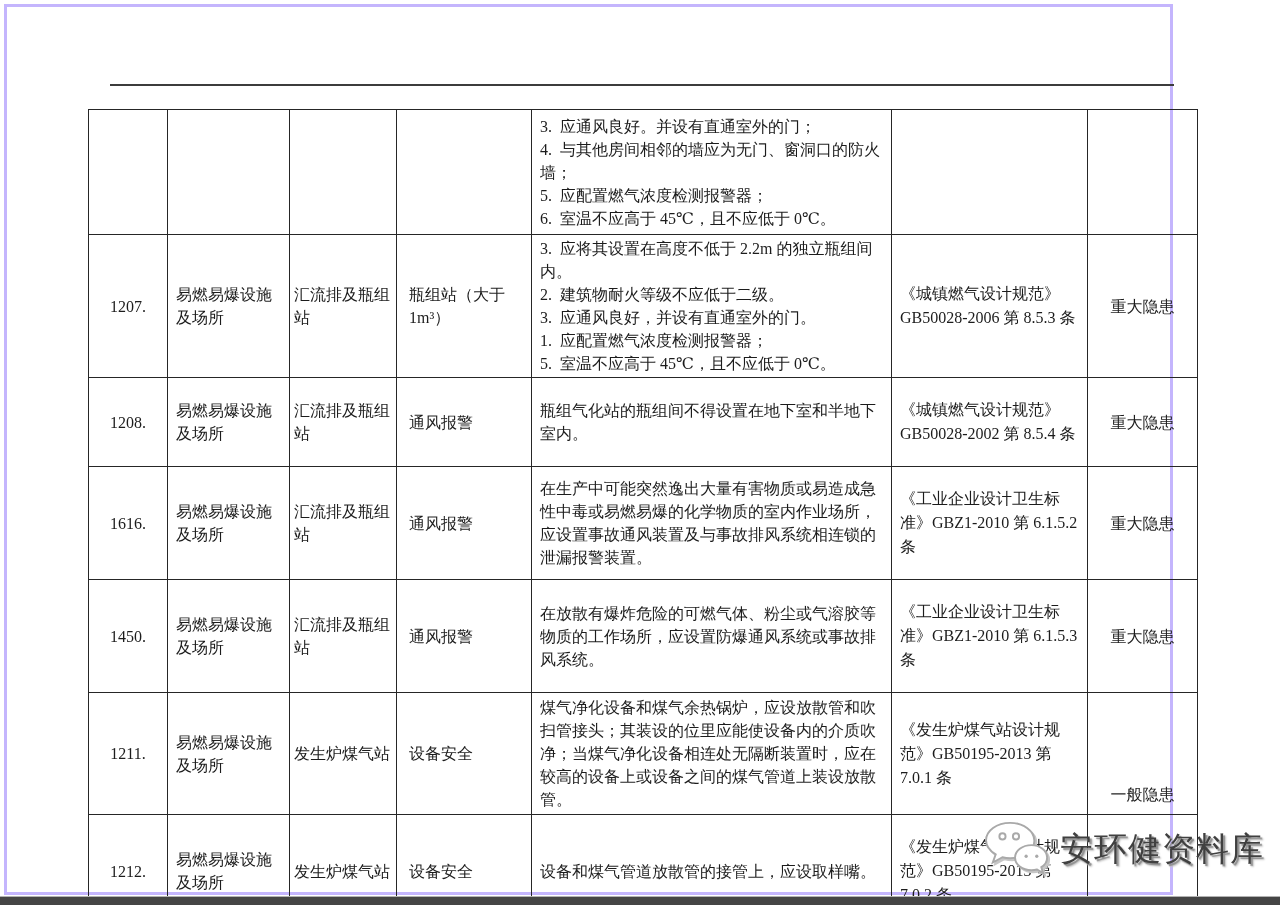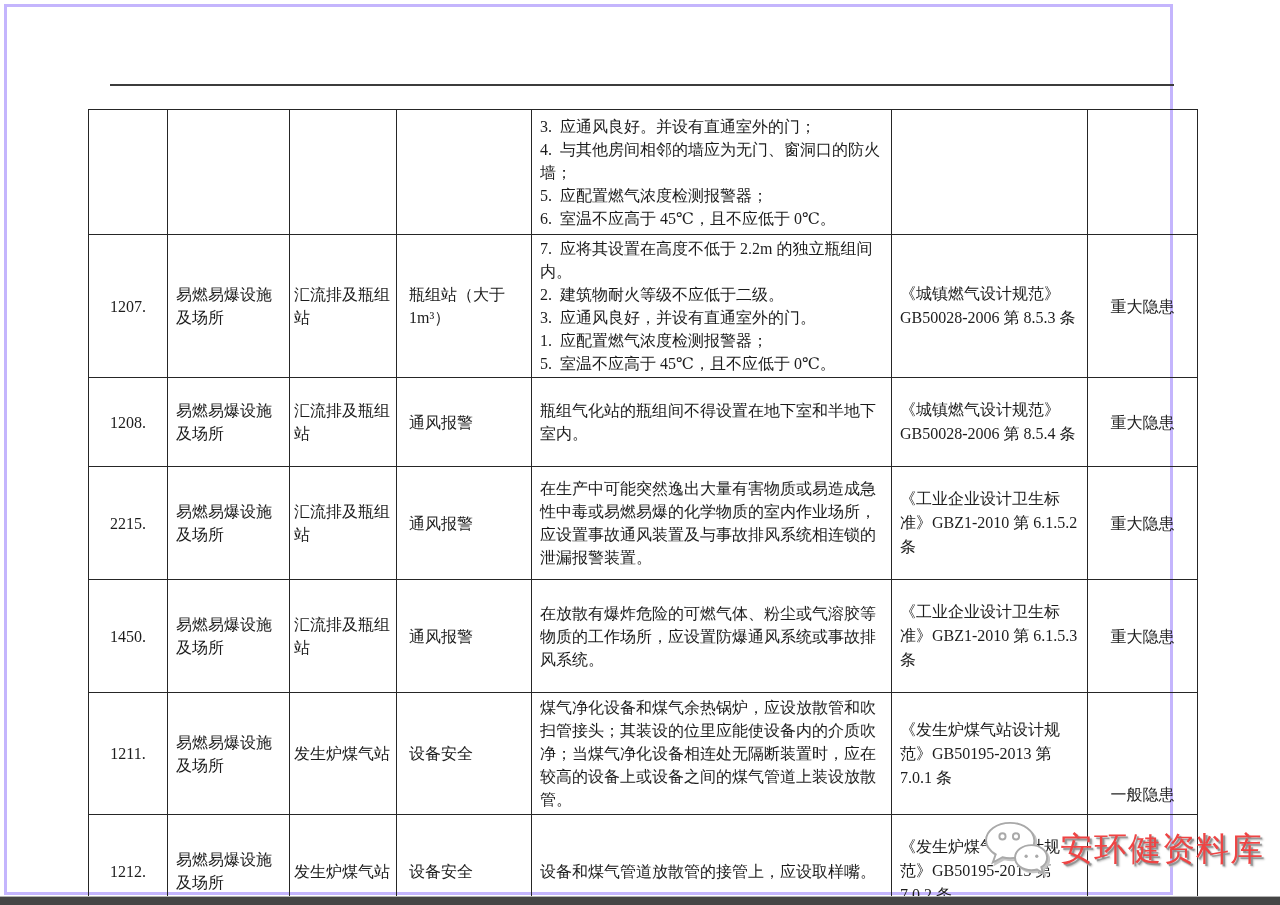--- a/index.html
+++ b/index.html
@@ -14,21 +14,21 @@
   td.col-no{text-align:center;padding:2px 2px;}
   td.col-sub{padding:2px 4px;}
   td.col-item{padding:2px 12px;}
   td.col-desc{padding:2px 8px;}
   td.col-desc .desc-line{white-space:pre-wrap;}
   td.col-std{line-height:24px;}
   td.col-level{text-align:center;padding:4px 2px;}
   td.level-bottom{vertical-align:bottom;padding-bottom:8px;}
   .watermark{position:absolute;left:975px;top:813px;display:flex;align-items:center;
     white-space:nowrap;}
-  .watermark-label{font-size:33px;letter-spacing:1px;color:#ef4444;font-weight:normal;
+  .watermark-label{font-size:33px;letter-spacing:1px;color:#404040;font-weight:normal;
     text-shadow:2px 2px 1px #8f8f8f, 3px 3px 2px #c9c9c9;}
   .wechat-icon{margin-right:10px;filter:drop-shadow(2px 2px 0 #c6c6c6);}
   .bottom-bar{position:absolute;left:0;bottom:0;width:1280px;height:9px;background:#454545;
     border-top:1px solid #b2b2b2;box-sizing:border-box;}
 </style>
 </head>
 <body>
 
 <div class="page">
   <div class="top-rule"></div>
@@ -57,42 +57,42 @@
           </td>
           <td class="col-std"></td>
           <td class="col-level"></td>
         </tr>
         <tr style="height: 140px;">
           <td class="col-no">1207.</td>
           <td class="col-cat">易燃易爆设施及场所</td>
           <td class="col-sub">汇流排及瓶组站</td>
           <td class="col-item">瓶组站（大于 1m³）</td>
           <td class="col-desc">
-            <div class="desc-line">7.  应将其设置在高度不低于 2.2m 的独立瓶组间内。</div>
+            <div class="desc-line">3.  应将其设置在高度不低于 2.2m 的独立瓶组间内。</div>
             <div class="desc-line">2.  建筑物耐火等级不应低于二级。</div>
             <div class="desc-line">3.  应通风良好，并设有直通室外的门。</div>
             <div class="desc-line">1.  应配置燃气浓度检测报警器；</div>
             <div class="desc-line">5.  室温不应高于 45℃，且不应低于 0℃。</div>
           </td>
           <td class="col-std">《城镇燃气设计规范》GB50028-2006 第 8.5.3 条</td>
           <td class="col-level">重大隐患</td>
         </tr>
         <tr style="height: 51px;">
           <td class="col-no">1208.</td>
           <td class="col-cat">易燃易爆设施及场所</td>
           <td class="col-sub">汇流排及瓶组站</td>
           <td class="col-item">通风报警</td>
           <td class="col-desc">
             <div class="desc-line">瓶组气化站的瓶组间不得设置在地下室和半地下室内。</div>
           </td>
-          <td class="col-std">《城镇燃气设计规范》GB50028-2006 第 8.5.4 条</td>
+          <td class="col-std">《城镇燃气设计规范》GB50028-2002 第 8.5.4 条</td>
           <td class="col-level">重大隐患</td>
         </tr>
         <tr style="height: 90px;">
-          <td class="col-no">2215.</td>
+          <td class="col-no">1616.</td>
           <td class="col-cat">易燃易爆设施及场所</td>
           <td class="col-sub">汇流排及瓶组站</td>
           <td class="col-item">通风报警</td>
           <td class="col-desc">
             <div class="desc-line">在生产中可能突然逸出大量有害物质或易造成急性中毒或易燃易爆的化学物质的室内作业场所，应设置事故通风装置及与事故排风系统相连锁的泄漏报警装置。</div>
           </td>
           <td class="col-std">《工业企业设计卫生标准》GBZ1-2010 第 6.1.5.2 条</td>
           <td class="col-level">重大隐患</td>
         </tr>
         <tr style="height: 77px;">

